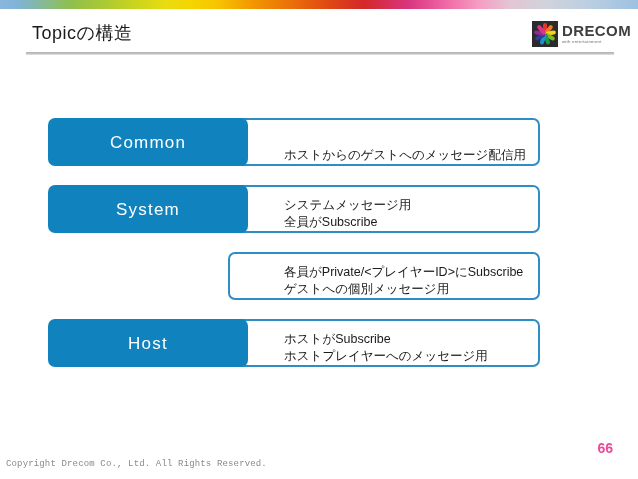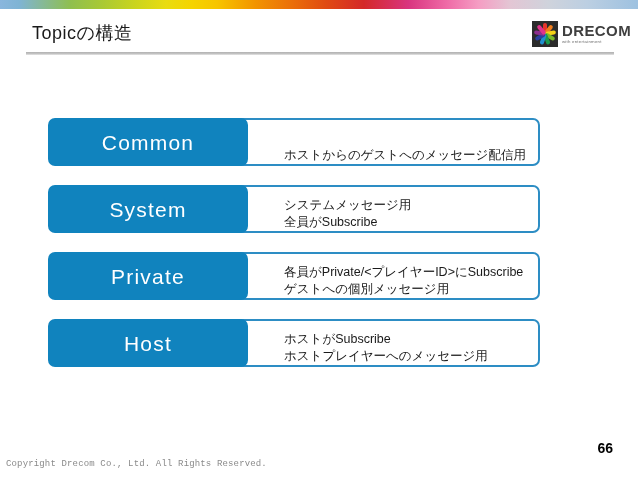--- a/index.html
+++ b/index.html
@@ -134,21 +134,21 @@
     height: 48px;
     background: #1083be;
     border-radius: 7px;
     display: flex;
     align-items: center;
     justify-content: center;
     z-index: 2;
   }
   .row-label-text {
     color: #ffffff;
-    font-size: 21px;
+    font-size: 17px;
     letter-spacing: 1.2px;
     line-height: 1;
   }
 
   .row-desc {
     position: absolute;
     left: 180px;
     top: 0;
     width: 312px;
     height: 48px;
@@ -169,21 +169,21 @@
     white-space: nowrap;
   }
 
   
   .page-number {
     position: absolute;
     right: 25px;
     top: 440px;
     font-size: 14px;
     font-weight: bold;
-    color: #000000;
+    color: #ec4899;
   }
   .copyright {
     position: absolute;
     left: 6px;
     top: 459px;
     font-size: 9px;
     color: #8a8a8a;
     letter-spacing: 0.15px;
     font-family: Liberation Mono, monospace;
   }
@@ -230,23 +230,20 @@
       </div>
       <div class="row-label">
         <span class="row-label-text">System</span>
       </div>
     </div>
     <div class="topic-row">
       <div class="row-desc">
         <div class="desc-line">各員がPrivate/&lt;プレイヤーID&gt;にSubscribe</div>
         <div class="desc-line">ゲストへの個別メッセージ用</div>
       </div>
-      <div class="row-label">
-        <span class="row-label-text">Private</span>
-      </div>
     </div>
     <div class="topic-row">
       <div class="row-desc">
         <div class="desc-line">ホストがSubscribe</div>
         <div class="desc-line">ホストプレイヤーへのメッセージ用</div>
       </div>
       <div class="row-label">
         <span class="row-label-text">Host</span>
       </div>
     </div>

